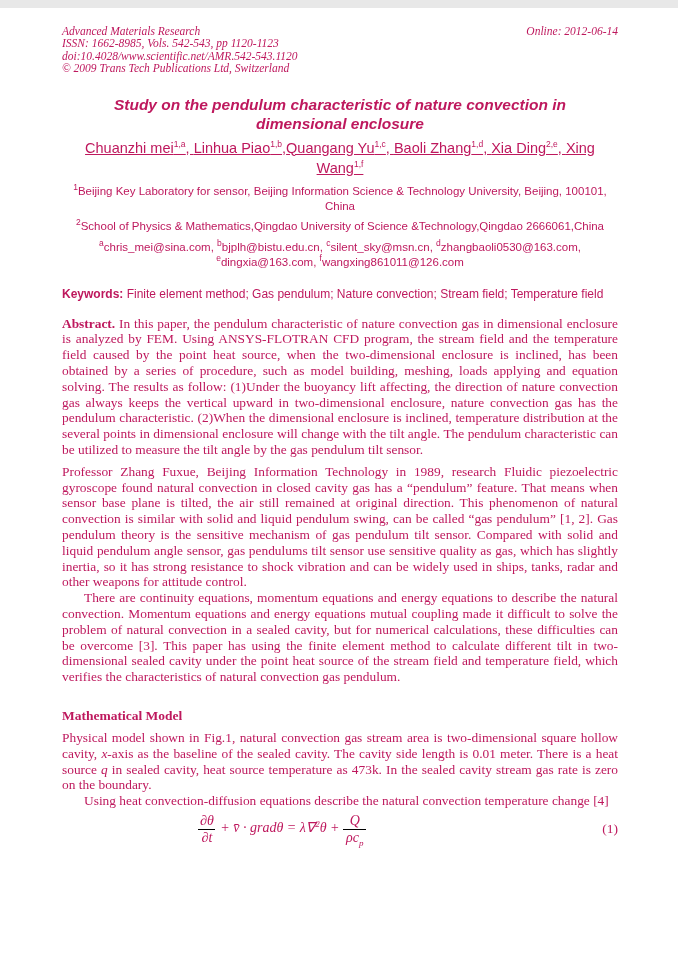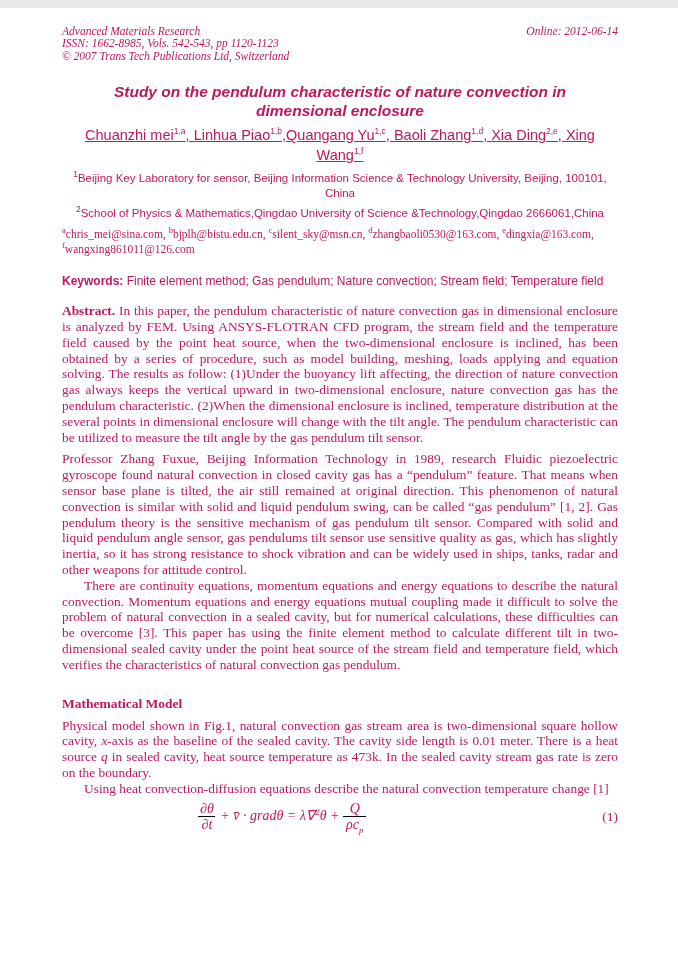--- a/index.html
+++ b/index.html
@@ -52,22 +52,22 @@
   .affiliation {
     margin-top: 6px;
     text-align: center;
     font-family: "Liberation Sans", sans-serif;
     font-size: 11.5px;
     line-height: 15px;
   }
   .affiliation + .affiliation { margin-top: 5px; }
   .email-line {
     margin-top: 6px;
-    text-align: left;
-    font-family: Liberation Serif, serif;
+    text-align: center;
+    font-family: Liberation Sans, sans-serif;
     font-size: 11.5px;
     line-height: 15px;
   }
   
   .keywords {
     margin-top: 16px;
     font-family: "Liberation Sans", sans-serif;
     font-size: 12px;
     line-height: 16px;
   }
@@ -124,21 +124,22 @@
 </style>
 </head>
 <body>
 
 <div class="page">
 
   <div class="masthead">
     <div class="masthead-left">
       <div>Advanced Materials Research</div>
       <div>ISSN: 1662-8985, Vols. 542-543, pp 1120-1123</div>
-      <div>© 2007 Trans Tech Publications Ltd, Switzerland</div>
+      <div>doi:10.4028/www.scientific.net/AMR.542-543.1120</div>
+      <div>© 2009 Trans Tech Publications Ltd, Switzerland</div>
     </div>
     <div class="masthead-right">Online: 2012-06-14</div>
   </div>
 
   <div class="paper-title">Study on the pendulum characteristic of nature convection in dimensional enclosure</div>
 
   <div class="author-line"><span class="author"><span>Chuanzhi mei</span><sup>1,a</sup><span>, </span></span><span class="author"><span>Linhua Piao</span><sup>1,b</sup><span>,</span></span><span class="author"><span>Quangang Yu</span><sup>1,c</sup><span>, </span></span><span class="author"><span>Baoli Zhang</span><sup>1,d</sup><span>, </span></span><span class="author"><span>Xia Ding</span><sup>2,e</sup><span>, </span></span><span class="author"><span>Xing Wang</span><sup>1,f</sup><span></span></span></div>
 
   <div>
       <div class="affiliation"><sup>1</sup><span>Beijing Key Laboratory for sensor, Beijing Information Science &amp; Technology University, Beijing, 100101, China</span></div>
@@ -155,21 +156,21 @@
     <span class="ab-label">Abstract.</span><span> In this paper, the pendulum characteristic of nature convection gas in dimensional enclosure is analyzed by FEM. Using ANSYS-FLOTRAN CFD program, the stream field and the temperature field caused by the point heat source, when the two-dimensional enclosure is inclined, has been obtained by a series of procedure, such as model building, meshing, loads applying and equation solving. The results as follow: (1)Under the buoyancy lift affecting, the direction of nature convection gas always keeps the vertical upward in two-dimensional enclosure, nature convection gas has the pendulum characteristic. (2)When the dimensional enclosure is inclined, temperature distribution at the several points in dimensional enclosure will change with the tilt angle. The pendulum characteristic can be utilized to measure the tilt angle by the gas pendulum tilt sensor.</span>
   </div>
 
   <div class="para">Professor Zhang Fuxue, Beijing Information Technology in 1989, research Fluidic piezoelectric gyroscope found natural convection in closed cavity gas has a “pendulum” feature. That means when sensor base plane is tilted, the air still remained at original direction. This phenomenon of natural convection is similar with solid and liquid pendulum swing, can be called “gas pendulum” [1, 2]. Gas pendulum theory is the sensitive mechanism of gas pendulum tilt sensor. Compared with solid and liquid pendulum angle sensor, gas pendulums tilt sensor use sensitive quality as gas, which has slightly inertia, so it has strong resistance to shock vibration and can be widely used in ships, tanks, radar and other weapons for attitude control.</div>
   <div class="para indent">There are continuity equations, momentum equations and energy equations to describe the natural convection. Momentum equations and energy equations mutual coupling made it difficult to solve the problem of natural convection in a sealed cavity, but for numerical calculations, these difficulties can be overcome [3]. This paper has using the finite element method to calculate different tilt in two-dimensional sealed cavity under the point heat source of the stream field and temperature field, which verifies the characteristics of natural convection gas pendulum.</div>
 
   <h2 class="section-heading">Mathematical Model</h2>
   <div class="para">
     <span>Physical model shown in Fig.1, natural convection gas stream area is two-dimensional square hollow cavity, </span><span class="var">x</span><span>-axis as the baseline of the sealed cavity. The cavity side length is 0.01 meter. There is a heat source </span><span class="var">q</span><span> in sealed cavity, heat source temperature as 473k. In the sealed cavity stream gas rate is zero on the boundary.</span>
   </div>
-  <div class="para indent">Using heat convection-diffusion equations describe the natural convection temperature change [1]</div>
+  <div class="para indent">Using heat convection-diffusion equations describe the natural convection temperature change [4]</div>
 
   <div class="equation-row">
     <span class="formula"><span class="frac">
           <span class="num">∂θ</span>
           <span class="den">∂t</span>
         </span><span> + v̄ · gradθ = λ∇</span><sup class="nabla-sup">2</sup><span>θ + </span><span class="frac">
           <span class="num">Q</span>
           <span class="den"><span>ρc</span><sub>p</sub></span>
         </span></span>
     <span class="eq-number">(1)</span>

